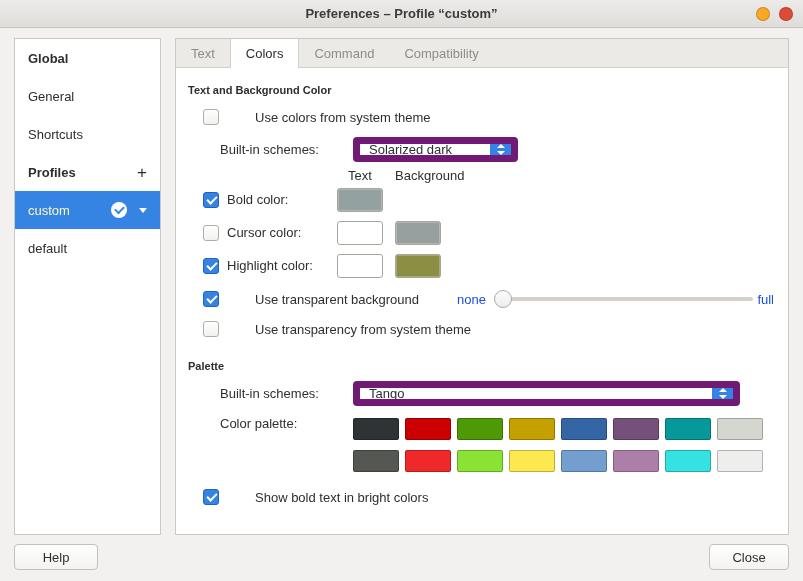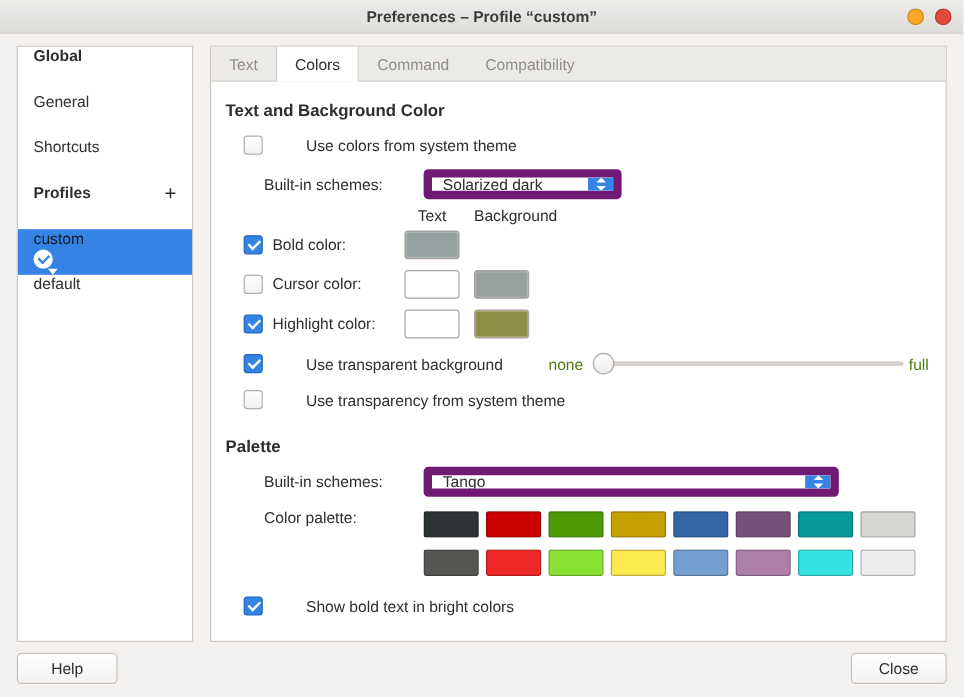--- a/index.html
+++ b/index.html
@@ -21,23 +21,23 @@
   }
   .titlebar .title { font-weight:bold; font-size:13px; color:#3b3b3b; }
   .win-btns { position:absolute; right:10px; top:7px; display:flex; gap:9px; }
   .wbtn { width:14px; height:14px; border-radius:50%; border:1px solid rgba(0,0,0,.18); cursor:pointer; }
 
   
   .sidebar {
     position:absolute; left:14px; top:38px; width:147px; height:497px;
     background:#fff; border:1px solid #cdc7c2;
   }
-  .side-row { height:38px; display:flex; align-items:flex-start; padding:0 13px; cursor:pointer; }
+  .side-row { height:38px; display:flex; align-items:center; padding:0 13px; cursor:pointer; }
   .side-header { font-weight:bold; cursor:default; }
-  .side-row.selected { background:#3584e4; color:#0f172a;flex-direction:column; }
+  .side-row.selected { background:#3584e4; color:#fef9c3; }
   .plus-btn { margin-left:auto; font-size:17px; font-weight:normal; color:#2e2e2e; background:none; border:none; cursor:pointer; line-height:1; }
   .check-circle { width:16px; height:16px; border-radius:50%; background:#fff; position:relative; flex:0 0 auto; }
   .check-circle::after {
     content:""; position:absolute; left:4px; top:4px; width:7px; height:4px;
     border-left:2px solid #3584e4; border-bottom:2px solid #3584e4; transform:rotate(-45deg);
   }
   .caret-down { width:0; height:0; border-left:4px solid transparent; border-right:4px solid transparent; border-top:5px solid #fff; margin-left:12px; flex:0 0 auto; }
   .side-row.selected .grow { flex:1; }
 
   
@@ -48,21 +48,21 @@
   }
   .tabbar {
     height:29px; flex:0 0 auto; background:#eceae7;
     border-bottom:1px solid #d5d0cb; display:flex; align-items:stretch;
   }
   .tab { padding:0 15px; display:flex; align-items:center; color:#8f8d89; cursor:pointer; }
   .tab.active { background:#fff; color:#2e2e2e; margin-bottom:-1px; border-right:1px solid #d5d0cb; border-left:1px solid #d5d0cb; }
   .tab:first-child.active { border-left:none; }
 
   .content { flex:1; padding:12px 14px 0 12px; overflow:hidden; }
-  .section-title { font-weight:bold; font-size:14px; margin:4px 0 6px 0; }
+  .section-title { font-weight:bold; font-size:11px; margin:4px 0 6px 0; }
 
   .row { display:flex; align-items:center; margin-left:15px; min-height:30px;gap:28px; }
   .row.indent2 { margin-left:32px; }
 
   
   .cb {
     width:16px; height:16px; border:1px solid #b3ada7; border-radius:3px;
     background:linear-gradient(#fefefe,#f2f1f0); margin-right:8px; position:relative; cursor:pointer; flex:0 0 auto;
   }
   .cb.checked { background:#3584e4; border-color:#1f64bd; }
@@ -90,21 +90,21 @@
   .col-headers { display:flex; margin-left:149px; margin-top:4px; }
   .col-h1 { width:46px; text-align:center; margin-right:12px; }
   .crow { display:flex; align-items:center; margin-left:15px; height:33px; }
   .swatch {
     width:46px; height:24px; border:1px solid #aaa49d; border-radius:3px;
     margin-right:12px; cursor:pointer; box-shadow:inset 0 0 0 1px rgba(255,255,255,.25); padding:0;
   }
 
   
   .slider-area { display:flex; align-items:center; flex:1; margin-left:10px; }
-  .slider-min, .slider-max { color:#4d7c0f; flex:0 0 auto; }
+  .slider-min, .slider-max { color:#1d4ed8; flex:0 0 auto; }
   .slider-track { flex:1; height:4px; background:#d5d0cb; border-radius:2px; margin:0 4px 0 10px; position:relative; cursor:pointer; }
   .slider-handle {
     position:absolute; left:-2px; top:50%; transform:translateY(-50%);
     width:18px; height:18px; border-radius:50%;
     background:linear-gradient(#fdfdfd,#ececec); border:1px solid #b1aaa3;
   }
 
   
   .pal-grid { display:flex; flex-direction:column; gap:10px; margin:6px 0 8px 0; }
   .pal-row { display:flex; gap:6px; }
@@ -244,21 +244,21 @@
         <div class="cb"></div>
         <span>Use transparency from system theme</span>
       </div>
 
       <div class="section-title" style="margin-top:16px;">Palette</div>
 
       <div class="row indent2">
         <div class="lbl-cell wide">
             <span>Built-in schemes:</span>
           </div>
-        <div class="combo" style="width:346px;">
+        <div class="combo" style="width:387px;">
           <span class="combo-value">Tango</span>
           <span class="combo-btn">
               <span class="arr-up"></span>
               <span class="arr-dn"></span>
             </span>
         </div>
       </div>
 
       <div class="row indent2" style="align-items:flex-start; margin-top:4px;">
         <div class="lbl-cell wide" style="padding-top:4px;">

